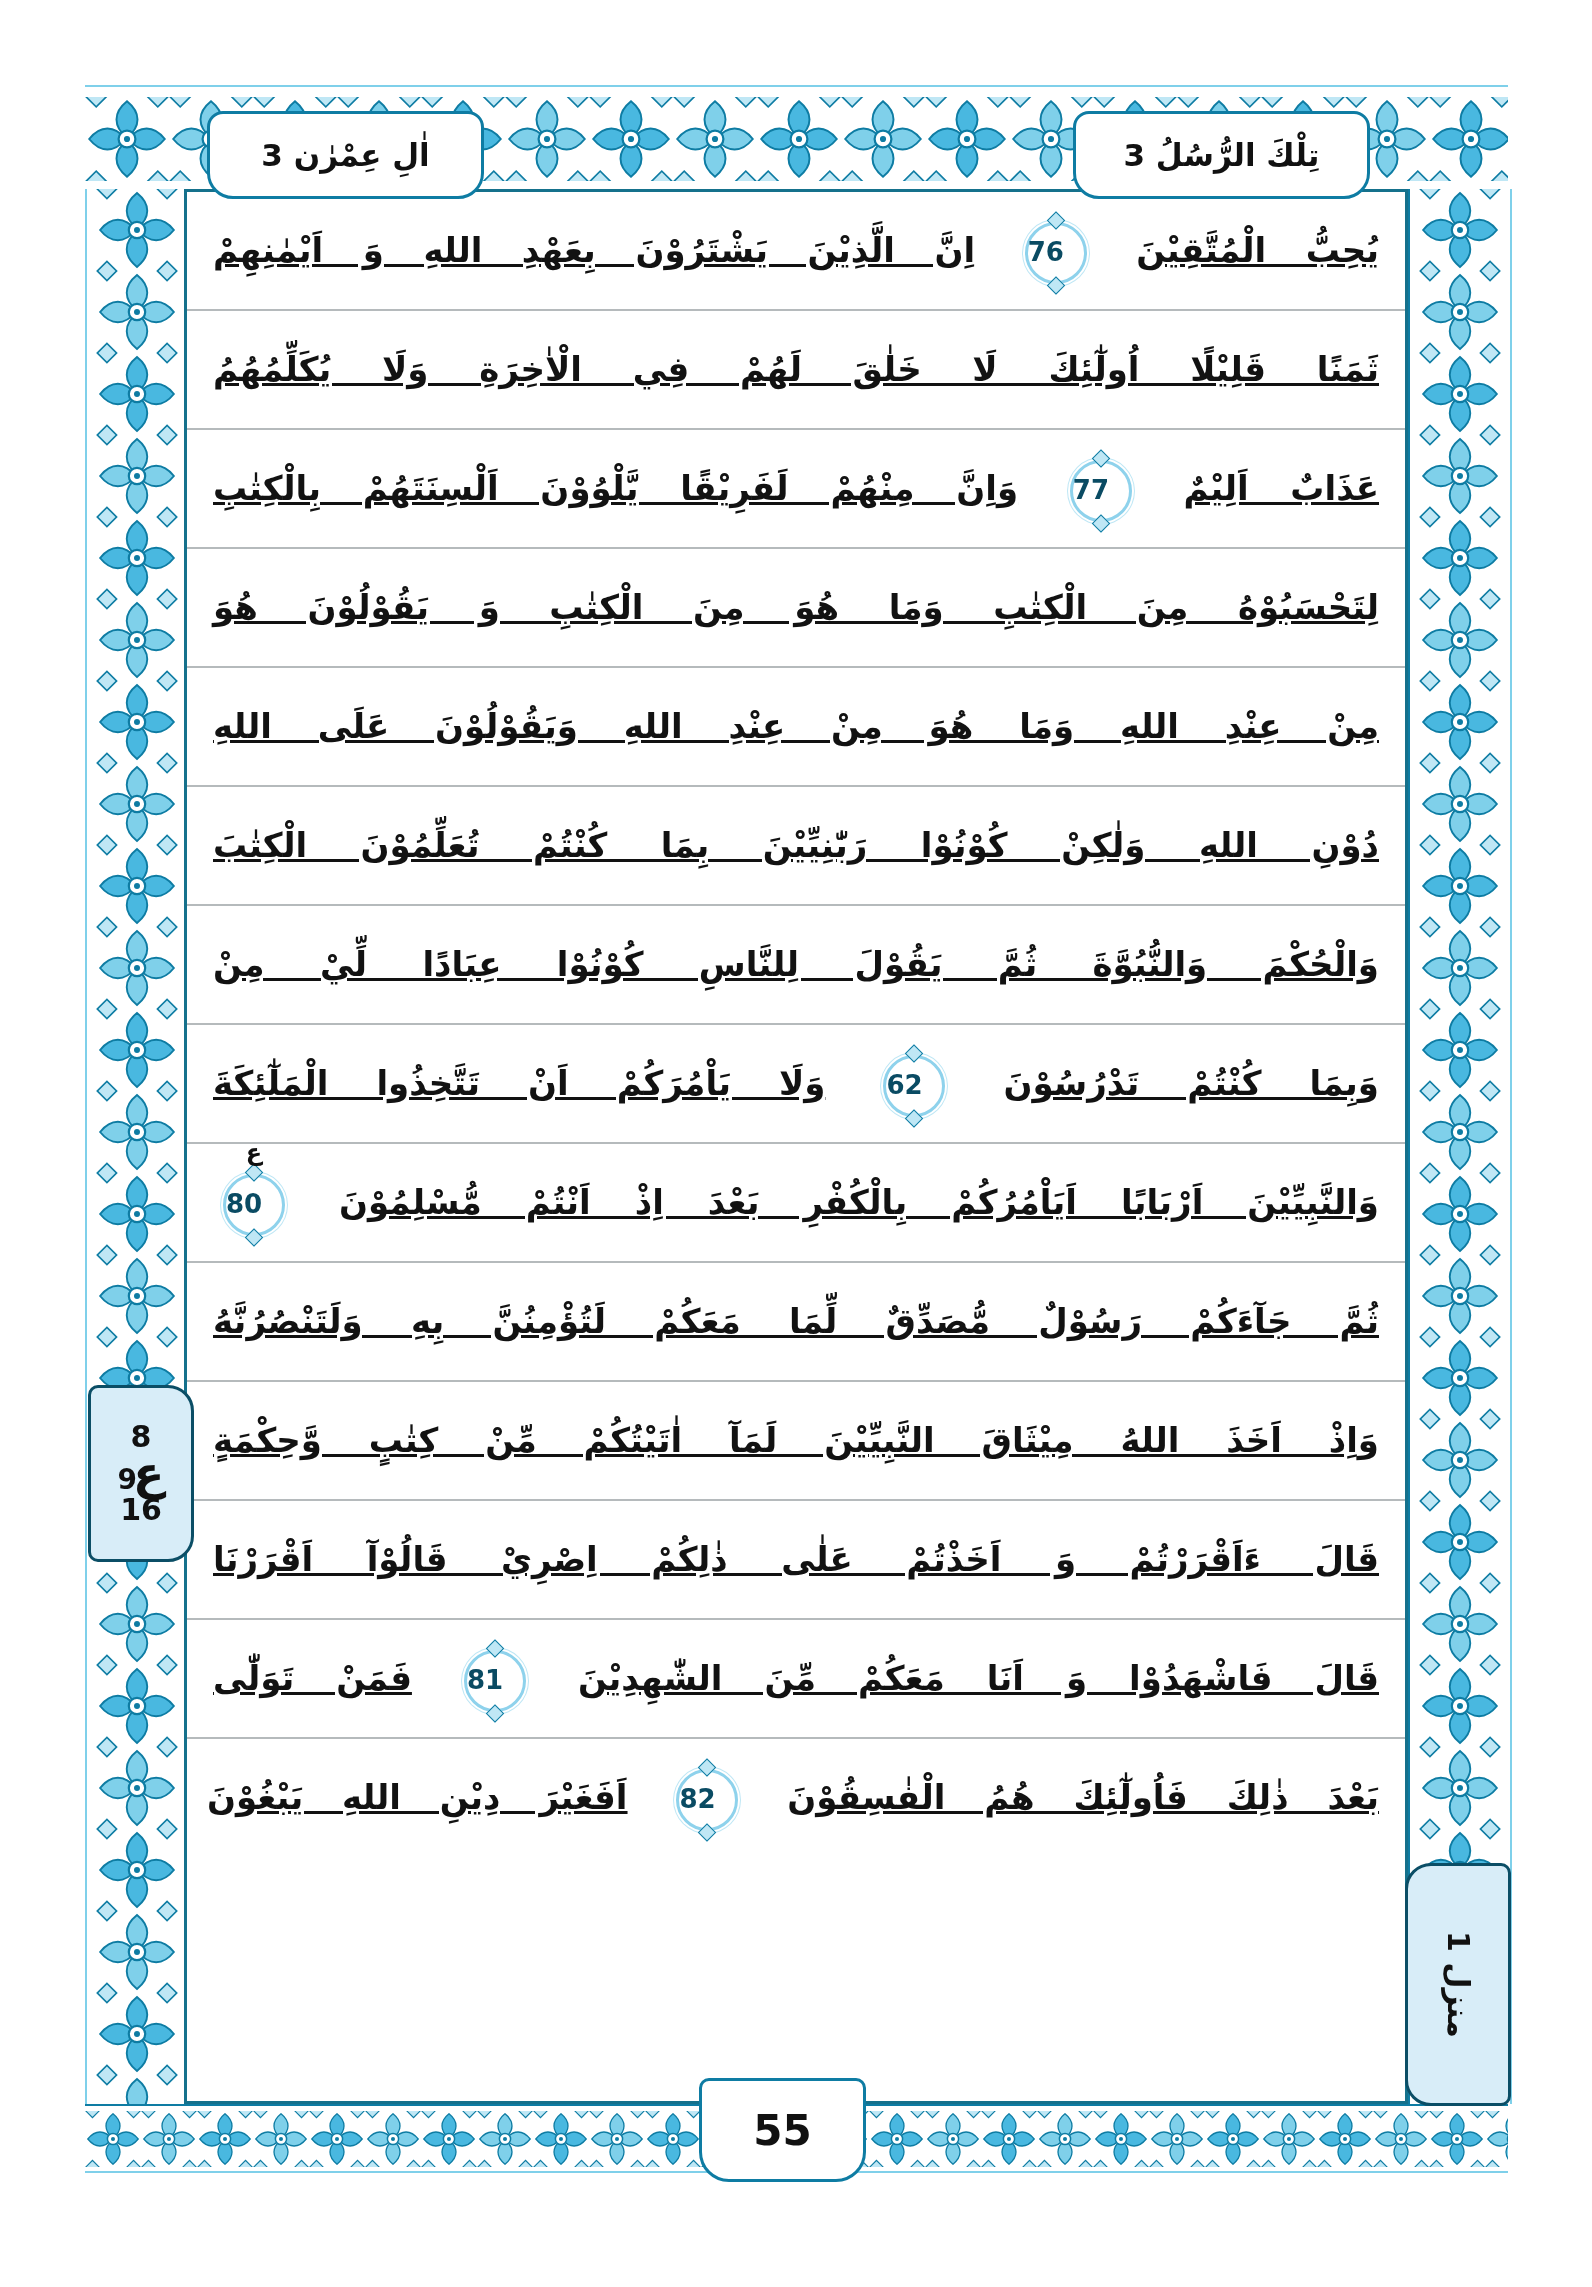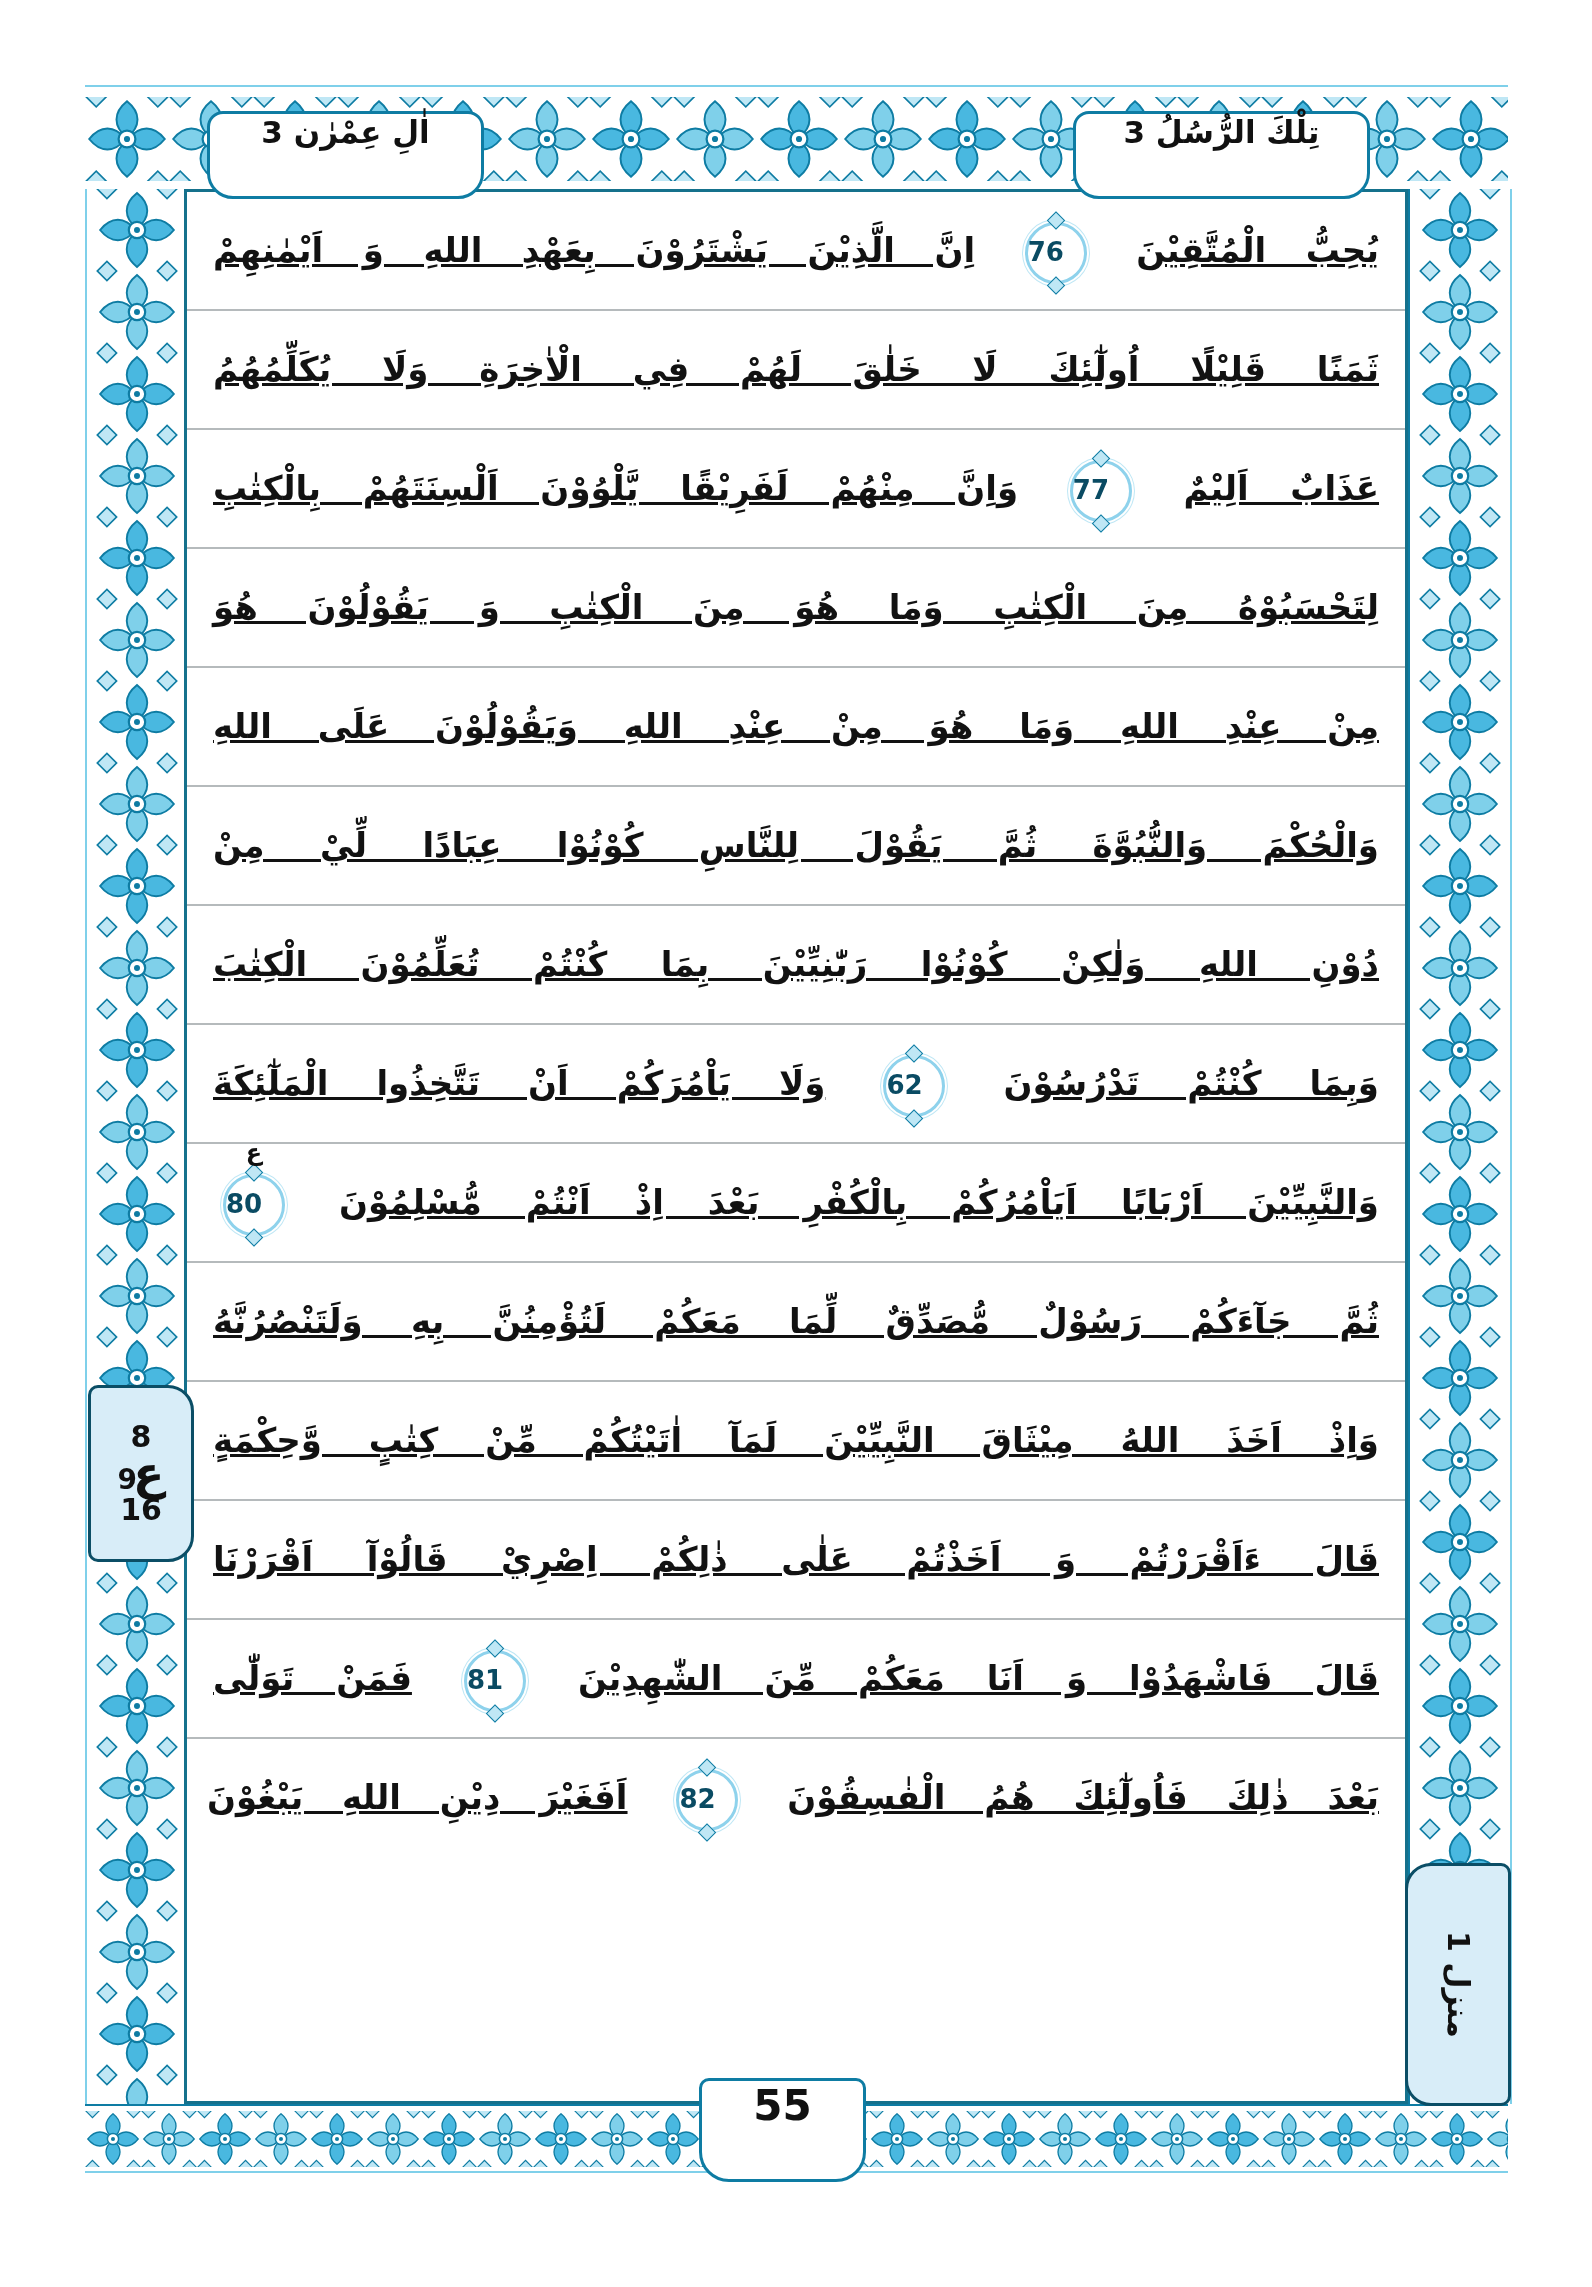--- a/index.html
+++ b/index.html
@@ -13,21 +13,21 @@
   .strip.v{flex-direction:column;align-items:center;justify-content:space-between;
            border-left:2px solid #7fd0ea;border-right:2px solid #0e7ca3;}
   .strip.v.right{border-left:2px solid #0e7ca3;border-right:2px solid #7fd0ea;}
   #strip-top{left:85px;top:85px;width:1423px;height:104px;}
   #strip-bottom{left:85px;top:2104px;width:1423px;height:65px;}
   #strip-left{left:85px;top:189px;width:100px;height:1915px;}
   #strip-right{left:1408px;top:189px;width:100px;height:1915px;}
   .tile{flex:0 0 auto;line-height:0;}
   
   .tab{position:absolute;z-index:5;background:#ffffff;border:3px solid #0e7ca3;
-       display:flex;justify-content:center;color:#111;}
+       display:flex;align-items:center;justify-content:center;color:#111;}
   .hdr{top:111px;height:82px;border-radius:16px 16px 26px 26px;
        font-size:31px;font-weight:bold;direction:rtl;}
   #tab-surah{left:207px;width:271px;}
   #tab-juz{left:1073px;width:291px;}
   #tab-page-number{left:699px;top:2078px;width:161px;height:98px;
        border-radius:10px 10px 30px 30px;font-size:42px;font-weight:bold;}
   
   .text-panel{position:absolute;left:184px;top:189px;width:1224px;height:1915px;
        box-sizing:border-box;background:#fff;border:3px solid #15718c;z-index:2;overflow:hidden;}
   .qrow{box-sizing:border-box;height:119px;line-height:117px;padding:0 26px;overflow:visible;
@@ -1368,22 +1368,22 @@
   <div class="tab hdr" id="tab-juz">
     <span>تِلْكَ الرُّسُلُ 3</span>
   </div>
 
   <div class="text-panel" id="text-panel">
       <div class="qrow"><span class="qtext">يُحِبُّ الْمُتَّقِيْنَ</span> <span class="aya"><span class="aya-circle">76</span></span> <span class="qtext">اِنَّ الَّذِيْنَ يَشْتَرُوْنَ بِعَهْدِ اللهِ وَ اَيْمٰنِهِمْ</span></div>
       <div class="qrow"><span class="qtext">ثَمَنًا قَلِيْلًا اُولٰٓئِكَ لَا خَلٰقَ لَهُمْ فِي الْاٰخِرَةِ وَلَا يُكَلِّمُهُمُ</span></div>
       <div class="qrow"><span class="qtext">عَذَابٌ اَلِيْمٌ</span> <span class="aya"><span class="aya-circle">77</span></span> <span class="qtext">وَاِنَّ مِنْهُمْ لَفَرِيْقًا يَّلْوُوْنَ اَلْسِنَتَهُمْ بِالْكِتٰبِ</span></div>
       <div class="qrow"><span class="qtext">لِتَحْسَبُوْهُ مِنَ الْكِتٰبِ وَمَا هُوَ مِنَ الْكِتٰبِ وَ يَقُوْلُوْنَ هُوَ</span></div>
       <div class="qrow"><span class="qtext">مِنْ عِنْدِ اللهِ وَمَا هُوَ مِنْ عِنْدِ اللهِ وَيَقُوْلُوْنَ عَلَى اللهِ</span></div>
+      <div class="qrow"><span class="qtext">دُوْنِ اللهِ وَلٰكِنْ كُوْنُوْا رَبّٰنِيِّيْنَ بِمَا كُنْتُمْ تُعَلِّمُوْنَ الْكِتٰبَ</span></div>
       <div class="qrow"><span class="qtext">وَالْحُكْمَ وَالنُّبُوَّةَ ثُمَّ يَقُوْلَ لِلنَّاسِ كُوْنُوْا عِبَادًا لِّيْ مِنْ</span></div>
-      <div class="qrow"><span class="qtext">دُوْنِ اللهِ وَلٰكِنْ كُوْنُوْا رَبّٰنِيِّيْنَ بِمَا كُنْتُمْ تُعَلِّمُوْنَ الْكِتٰبَ</span></div>
       <div class="qrow"><span class="qtext">وَبِمَا كُنْتُمْ تَدْرُسُوْنَ</span> <span class="aya"><span class="aya-circle">62</span></span> <span class="qtext">وَلَا يَاْمُرَكُمْ اَنْ تَتَّخِذُوا الْمَلٰٓئِكَةَ</span></div>
       <div class="qrow"><span class="qtext">وَالنَّبِيِّيْنَ اَرْبَابًا اَيَاْمُرُكُمْ بِالْكُفْرِ بَعْدَ اِذْ اَنْتُمْ مُّسْلِمُوْنَ</span> <span class="aya"><span class="aya-circle">80</span><span class="ain-above">ع</span></span></div>
       <div class="qrow"><span class="qtext">ثُمَّ جَآءَكُمْ رَسُوْلٌ مُّصَدِّقٌ لِّمَا مَعَكُمْ لَتُؤْمِنُنَّ بِهِ وَلَتَنْصُرُنَّهُ</span></div>
       <div class="qrow"><span class="qtext">وَاِذْ اَخَذَ اللهُ مِيْثَاقَ النَّبِيِّيْنَ لَمَآ اٰتَيْتُكُمْ مِّنْ كِتٰبٍ وَّحِكْمَةٍ</span></div>
       <div class="qrow"><span class="qtext">قَالَ ءَاَقْرَرْتُمْ وَ اَخَذْتُمْ عَلٰى ذٰلِكُمْ اِصْرِيْ قَالُوْآ اَقْرَرْنَا</span></div>
       <div class="qrow"><span class="qtext">قَالَ فَاشْهَدُوْا وَ اَنَا مَعَكُمْ مِّنَ الشّٰهِدِيْنَ</span> <span class="aya"><span class="aya-circle">81</span></span> <span class="qtext">فَمَنْ تَوَلّٰى</span></div>
       <div class="qrow"><span class="qtext">بَعْدَ ذٰلِكَ فَاُولٰٓئِكَ هُمُ الْفٰسِقُوْنَ</span> <span class="aya"><span class="aya-circle">82</span></span> <span class="qtext">اَفَغَيْرَ دِيْنِ اللهِ يَبْغُوْنَ</span></div>
     </div>
 
   <div class="margin-tab" id="ruku-marker">

